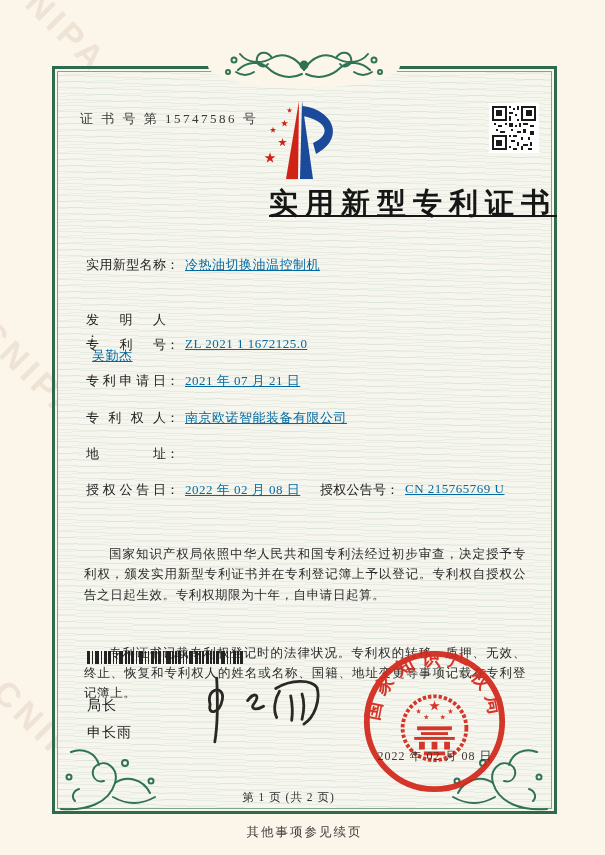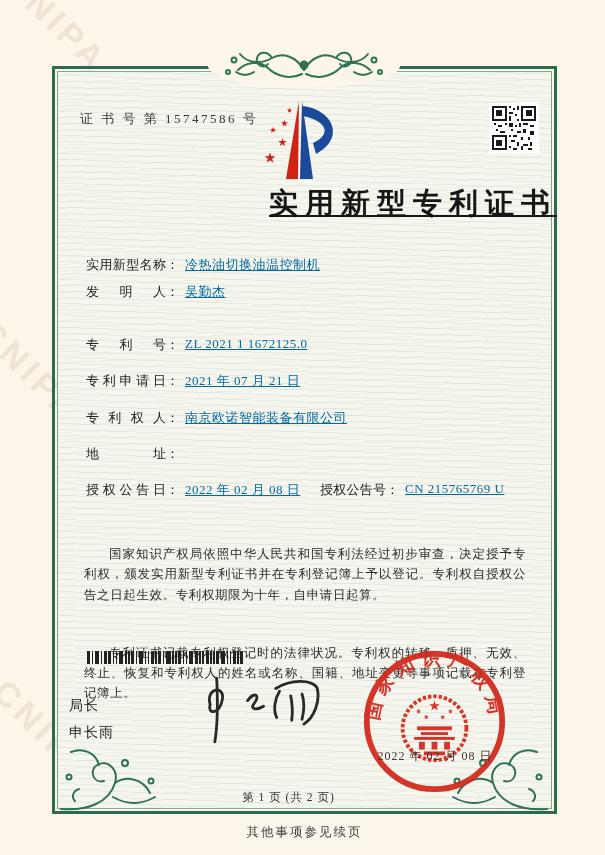--- a/index.html
+++ b/index.html
@@ -52,37 +52,37 @@
     letter-spacing:7px; color:#161616;text-decoration:underline;
   }
   .field-row { position:absolute; left:86px; font-size:13px; display:flex; align-items:flex-start; }
   .field-label {
     display:inline-block; width:80px;
     text-align:justify; text-align-last:justify;
     color:#222; flex:none;
   }
   .field-colon { flex:none; color:#222; }
   .field-value { margin-left:6px; letter-spacing:0.5px; color:#0369a1;text-decoration:underline; }
-  .row-1 { top:256px; } .row-2 { top:283px; } .row-3 { top:336px; }
+  .row-1 { top:256px; } .row-2 { top:311px;flex-direction:column; } .row-3 { top:336px; }
   .row-4 { top:372px; } .row-5 { top:409px; } .row-6 { top:445px; }
   .row-7 { top:481px; }
   .addr-value { width:368px; line-height:1.55; }
   .row-7b { left:320px; }
   .row-7b .field-label { width:66px; }
 
   .paragraphs {
     position:absolute; left:84px; top:506px; width:442px;
     font-size:12.5px; line-height:1.62; letter-spacing:0.6px;
     text-align:justify; color:#2b2b2b;
   }
   .paragraphs p { text-indent:2em;margin-top:38px; }
 
   .barcode { position:absolute; left:87px; top:651px; width:158px; height:13px; }
   .officer-title, .officer-name {
-    position:absolute; left:69px;
+    position:absolute; left:87px;
     font-family:Liberation Mono, monospace;
     font-size:14px; color:#232323; letter-spacing:1px;
   }
   .officer-title { top:697px; }
   .officer-name  { top:724px; }
   .signature { position:absolute; left:182px; top:666px; width:150px; height:88px; }
 
   .seal { position:absolute; left:362px; top:649px; width:145px; height:145px; opacity:0.93; }
   .seal-date {
     position:absolute; left:356px; top:748px; width:158px;

